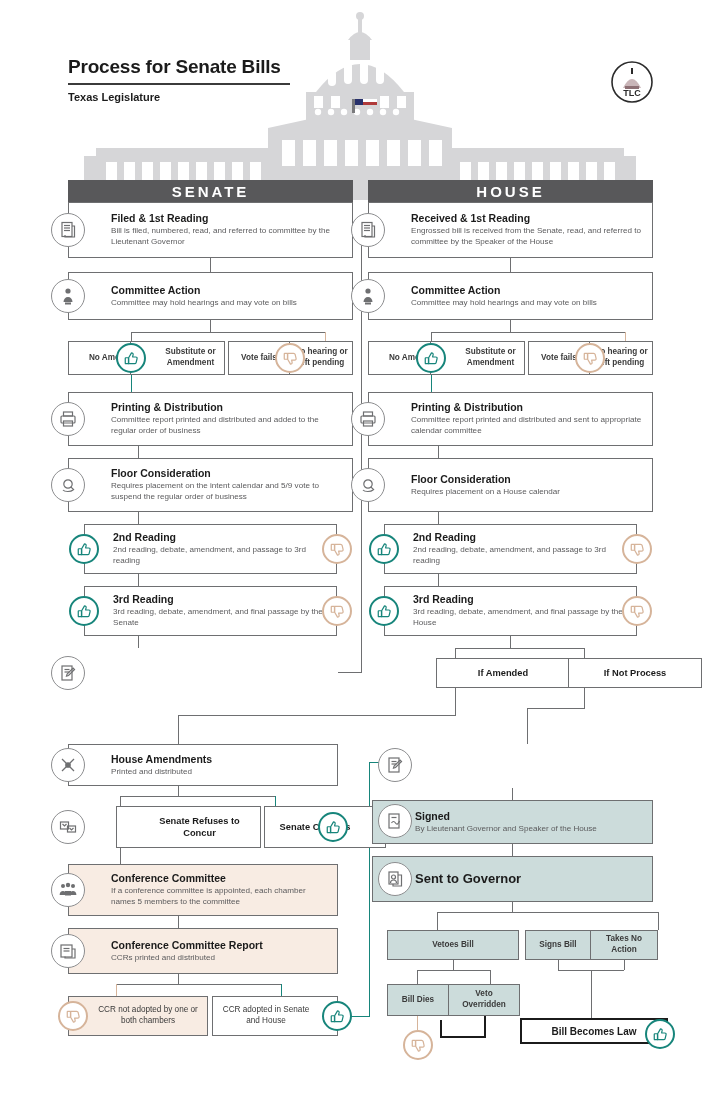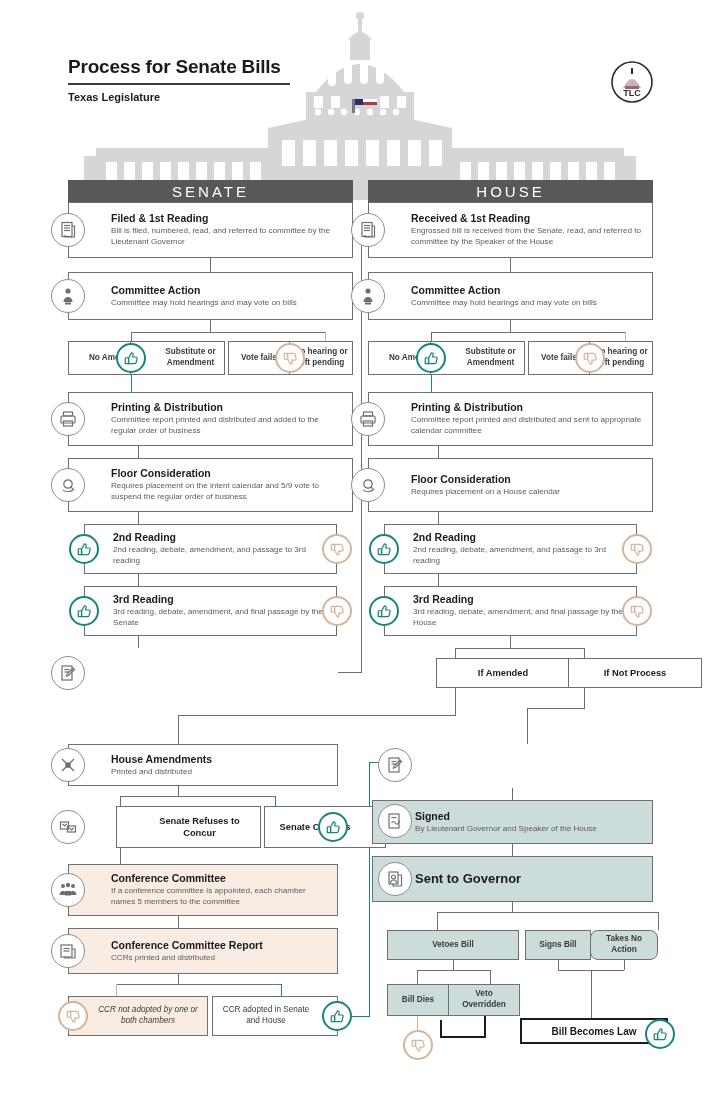--- a/index.html
+++ b/index.html
@@ -17,21 +17,21 @@
   .title-block { position:absolute; left:68px; top:56px; z-index:5; }
   .title { font-size:19px; font-weight:bold; color:#1b1b1b; letter-spacing:-0.2px; }
   .title-rule { width:222px; height:2px; background:#3b3b3b; margin:5px 0 6px 0; }
   .subtitle { font-size:11px; font-weight:bold; color:#1b1b1b; }
 
   .logo { position:absolute; left:610px; top:60px; width:44px; height:44px; z-index:6; }
 
   
   .chamber-bar {
     position:absolute; height:22px; background:#58585a;
-    color:#ffffff; font-size:15px; font-weight:normal; letter-spacing:3px;
+    color:#ffffff; font-size:15px; font-weight:bold; letter-spacing:3px;
     display:flex; align-items:center; justify-content:center; z-index:4;
   }
   #bar-senate { left:68px; top:180px; width:285px; }
   #bar-house  { left:368px; top:180px; width:285px; }
 
   
   .box {
     position:absolute; border:1.3px solid #6e6f71; background:#ffffff;
     z-index:3;
   }
@@ -555,21 +555,21 @@
         <path d="M14 8h3v9H7v-1.5"></path>
     </svg>
   </div>
 
   <div class="ln v" style="left:178px;top:974px;height:10px;"></div>
   <div class="ln h" style="left:116px;top:984px;width:166px;"></div>
   <div class="ln v tan" style="left:116px;top:984px;height:12px;"></div>
   <div class="ln v teal" style="left:281px;top:984px;height:12px;"></div>
 
   <div class="cbox fill-peach" style="left:68px;top:996px;width:140px;height:40px;">
-    <span style="margin-left:20px;font-weight:normal;font-style:italic;">CCR not adopted by one or both chambers</span>
+    <span style="margin-left:20px;font-weight:normal;">CCR not adopted by one or both chambers</span>
   </div>
   <div class="badge thumb down" style="left:58px;top:1001px;">
     <svg width="17" height="17" viewBox="0 0 18 18" fill="none" stroke="#d6b49a" stroke-width="1.3" stroke-linejoin="round">
       <path d="M6 9.8l3 5.2c1.2 0 1.9-.8 1.7-2l-.5-2.4h3.3c1 0 1.6-.8 1.4-1.7l-1-4.2c-.2-.8-.8-1.2-1.6-1.2H6z"></path>
       <rect x="2.4" y="3.5" width="3.4" height="6.3" rx="0.6"></rect>
     </svg>
   </div>
   <div class="cbox" style="left:212px;top:996px;width:126px;height:40px;">
     <span style="margin-right:18px;font-weight:normal;">CCR adopted in Senate and House</span>
   </div>
@@ -626,21 +626,21 @@
   <div class="ln h" style="left:437px;top:912px;width:222px;"></div>
   <div class="ln v" style="left:437px;top:912px;height:18px;"></div>
   <div class="ln v" style="left:658px;top:912px;height:18px;"></div>
 
   <div class="cbox fill-blue" style="left:387px;top:930px;width:132px;height:30px;">
     <span>Vetoes Bill</span>
   </div>
   <div class="cbox fill-blue" style="left:525px;top:930px;width:66px;height:30px;">
     <span>Signs Bill</span>
   </div>
-  <div class="cbox fill-blue" style="left:590px;top:930px;width:68px;height:30px;border-radius:8px;">
+  <div class="cbox fill-blue" style="left:590px;top:930px;width:68px;height:30px;">
     <span>Takes No Action</span>
   </div>
 
   <div class="ln v" style="left:453px;top:960px;height:10px;"></div>
   <div class="ln h" style="left:417px;top:970px;width:74px;"></div>
   <div class="ln v" style="left:417px;top:970px;height:14px;"></div>
   <div class="ln v" style="left:490px;top:970px;height:14px;"></div>
 
   <div class="cbox fill-blue" style="left:387px;top:984px;width:62px;height:32px;">
     <span>Bill Dies</span>

